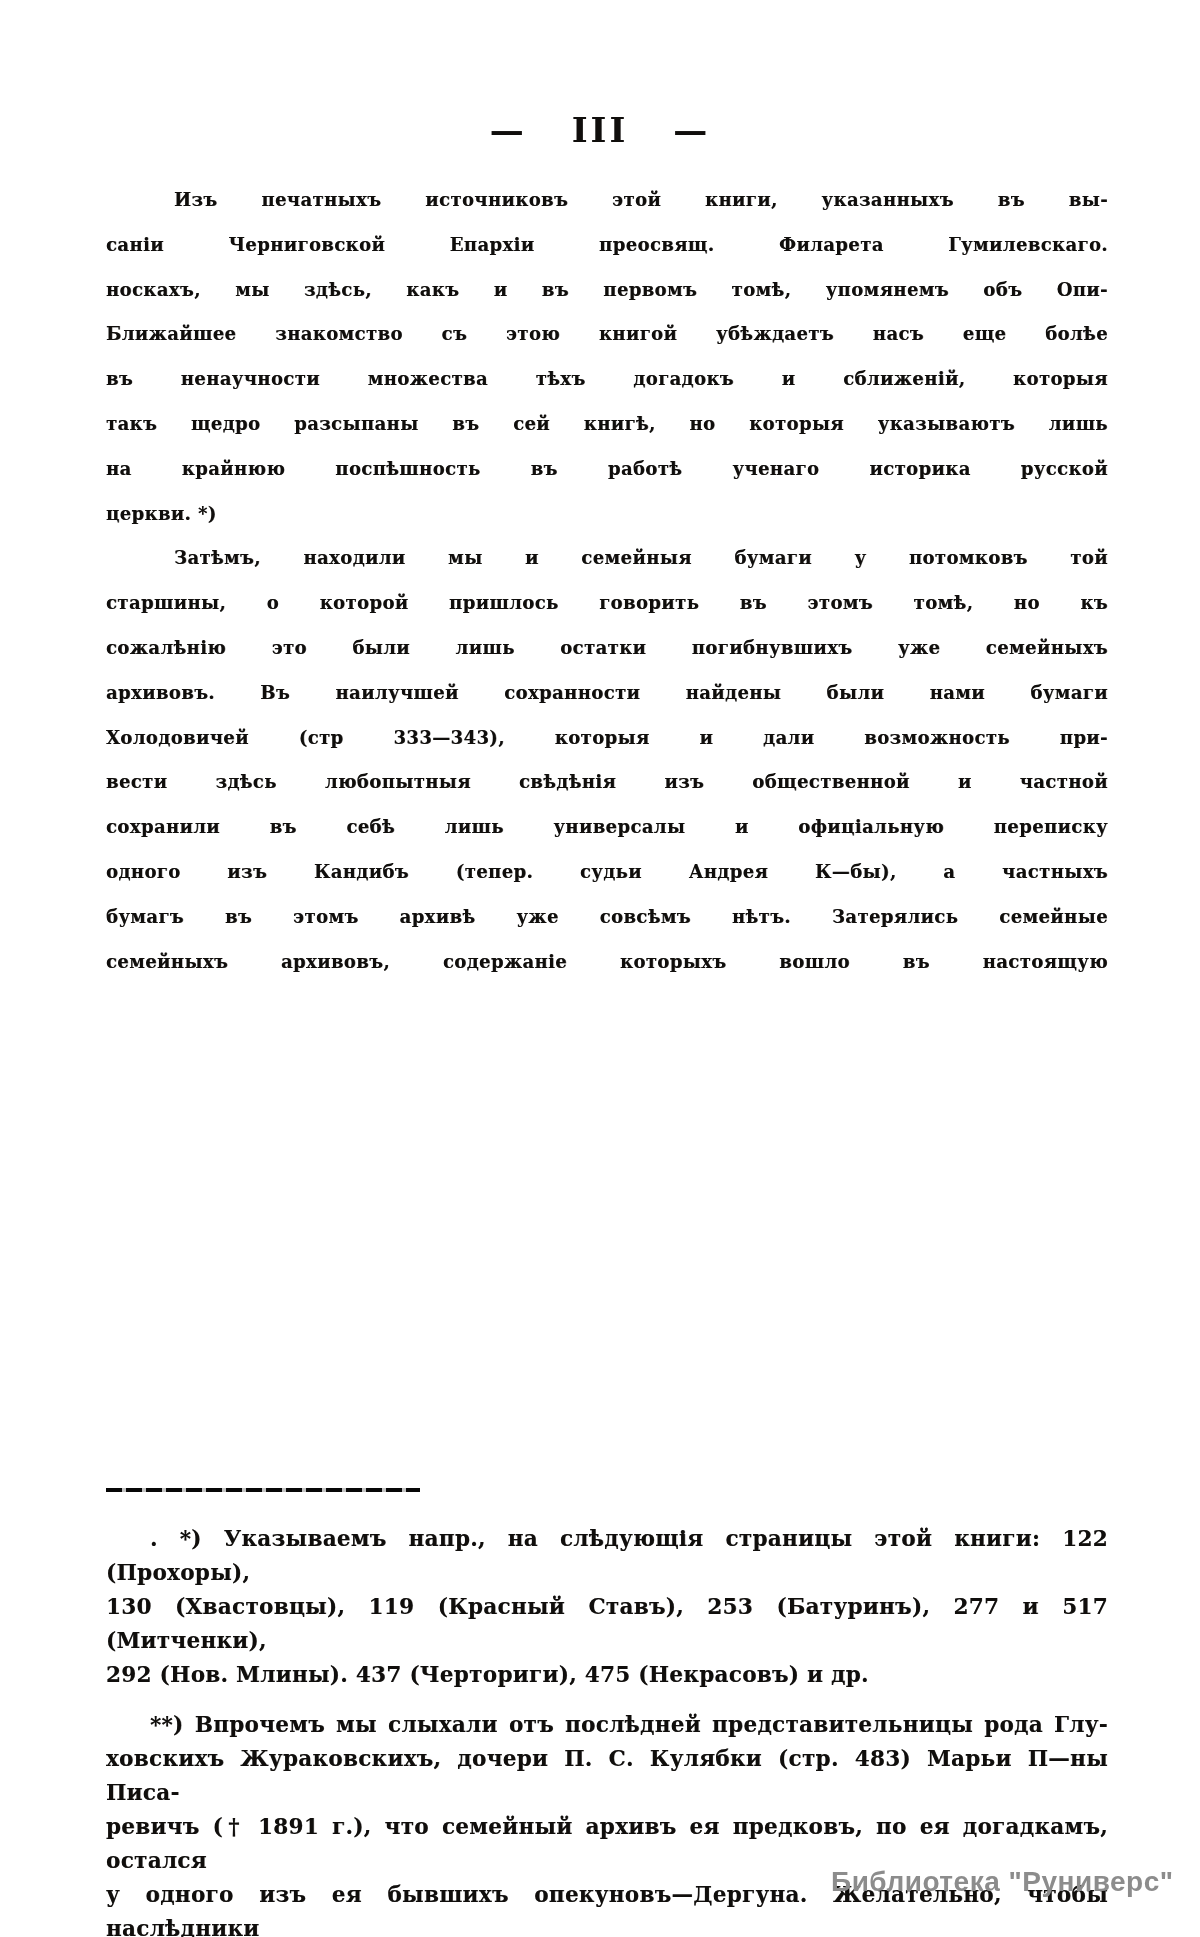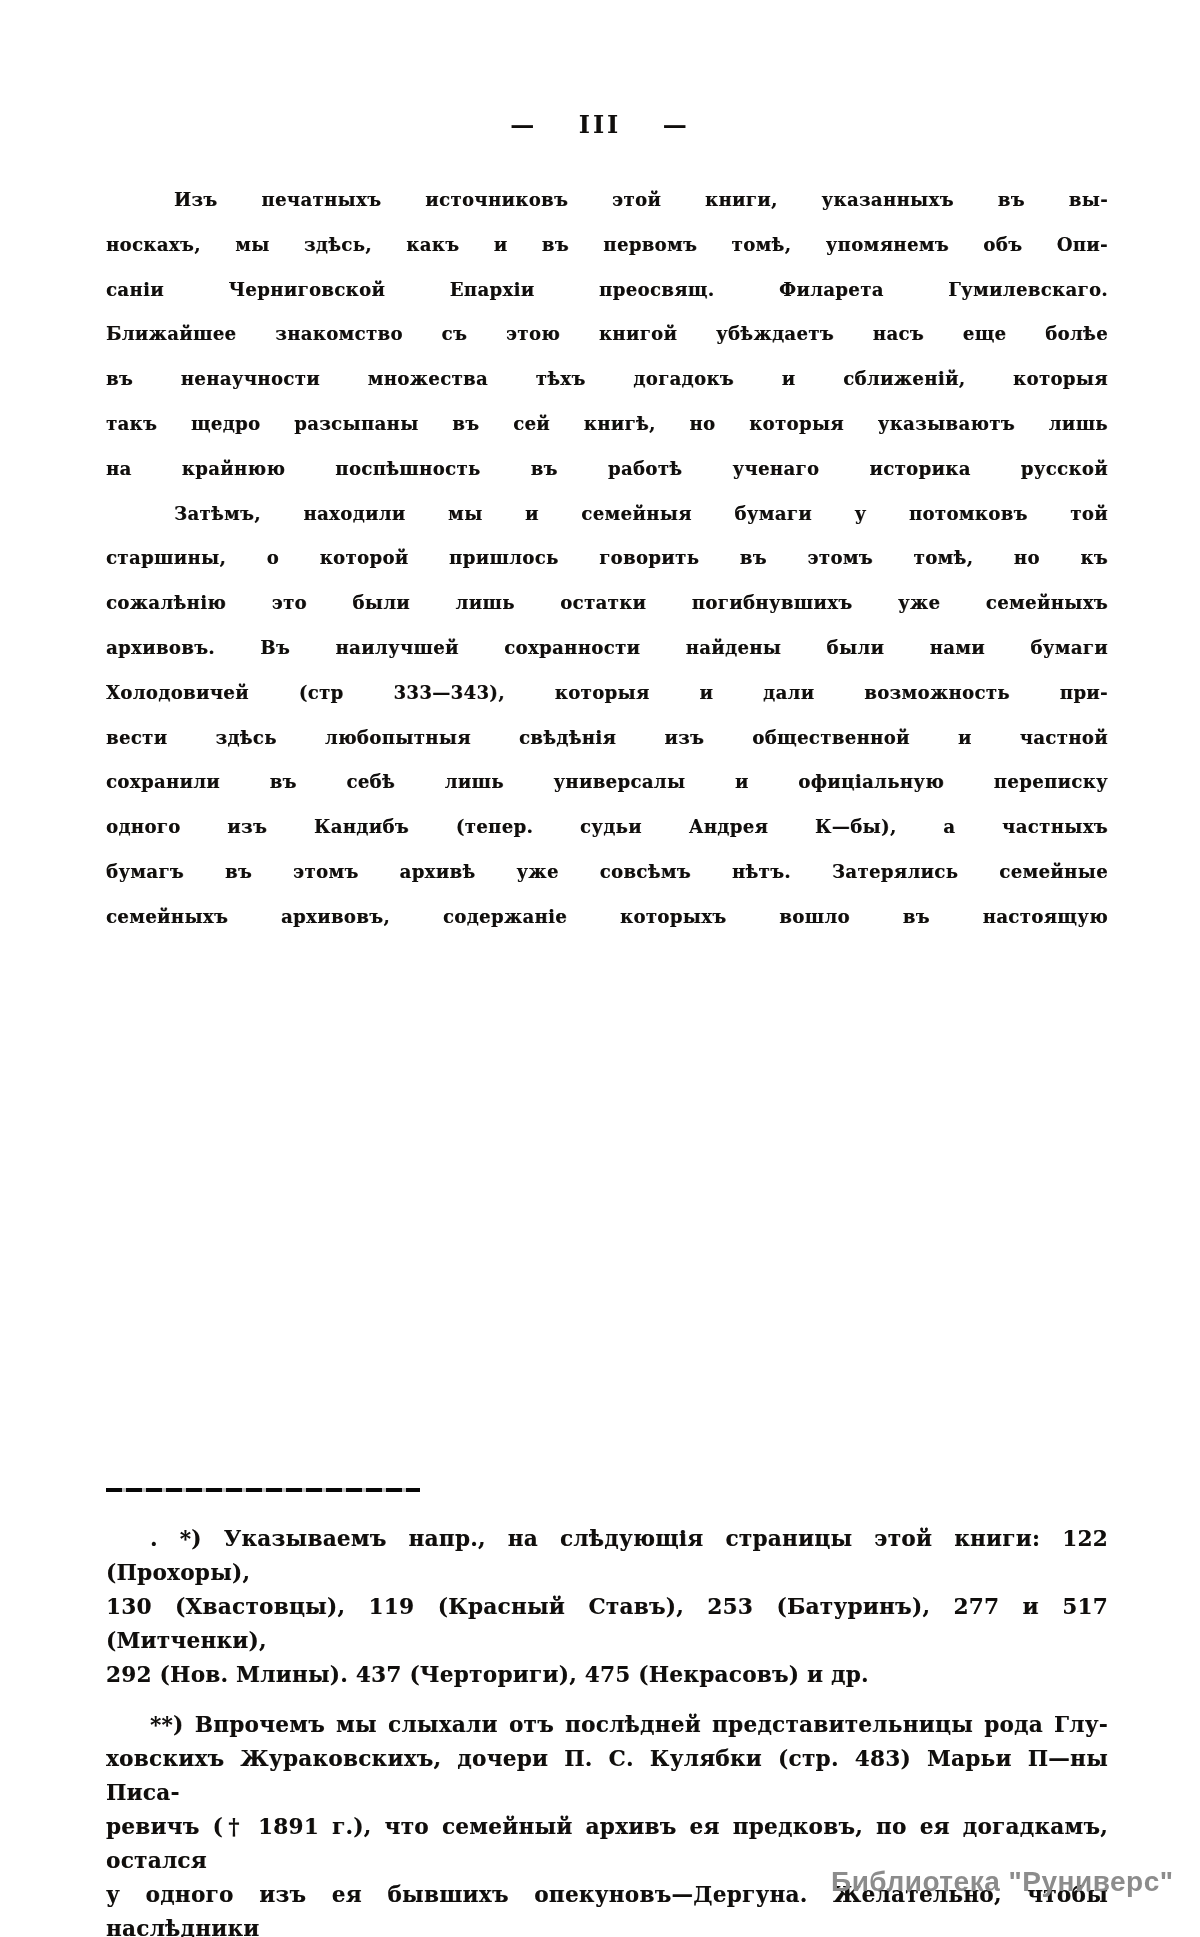--- a/index.html
+++ b/index.html
@@ -10,21 +10,21 @@
     background:#ffffff;
     overflow:hidden;
     font-family:"DejaVu Serif", serif;
     color:#100e0c;
   }
   .page-header {
     position:absolute;
     top:110px; left:0;
     width:100%;
     text-align:center;
-    font-size:24px;
+    font-size:34px;
     font-weight:bold;
     letter-spacing:3px;
     word-spacing:30px;
   }
   .main-text {
     position:absolute;
     left:106px; top:178px;
     width:1002px;
   }
   .line {
@@ -78,26 +78,27 @@
 <body>
 
 <div class="page">
 
   <div class="page-header">— III —</div>
 
   <div class="main-text">
 
     <div class="paragraph">
       <div class="line first">Изъ печатныхъ источниковъ этой книги, указанныхъ въ вы-</div>
+      <div class="line">саніи Черниговской Епархіи преосвящ. Филарета Гумилевскаго.</div>
       <div class="line">носкахъ, мы здѣсь, какъ и въ первомъ томѣ, упомянемъ объ Опи-</div>
-      <div class="line">саніи Черниговской Епархіи преосвящ. Филарета Гумилевскаго.</div>
       <div class="line">Ближайшее знакомство съ этою книгой убѣждаетъ насъ еще болѣе</div>
       <div class="line">въ ненаучности множества тѣхъ догадокъ и сближеній, которыя</div>
       <div class="line">такъ щедро разсыпаны въ сей книгѣ, но которыя указываютъ лишь</div>
       <div class="line">на крайнюю поспѣшность въ работѣ ученаго историка русской</div>
+      <div class="line para-end">церкви. *)</div>
     </div>
 
     <div class="paragraph">
       <div class="line first">Затѣмъ, находили мы и семейныя бумаги у потомковъ той</div>
       <div class="line">старшины, о которой пришлось говорить въ этомъ томѣ, но къ</div>
       <div class="line">сожалѣнію это были лишь остатки погибнувшихъ уже семейныхъ</div>
       <div class="line">архивовъ. Въ наилучшей сохранности найдены были нами бумаги</div>
       <div class="line">Холодовичей (стр 333—343), которыя и дали возможность при-</div>
       <div class="line">вести здѣсь любопытныя свѣдѣнія изъ общественной и частной</div>
       <div class="line">сохранили въ себѣ лишь универсалы и офиціальную переписку</div>

